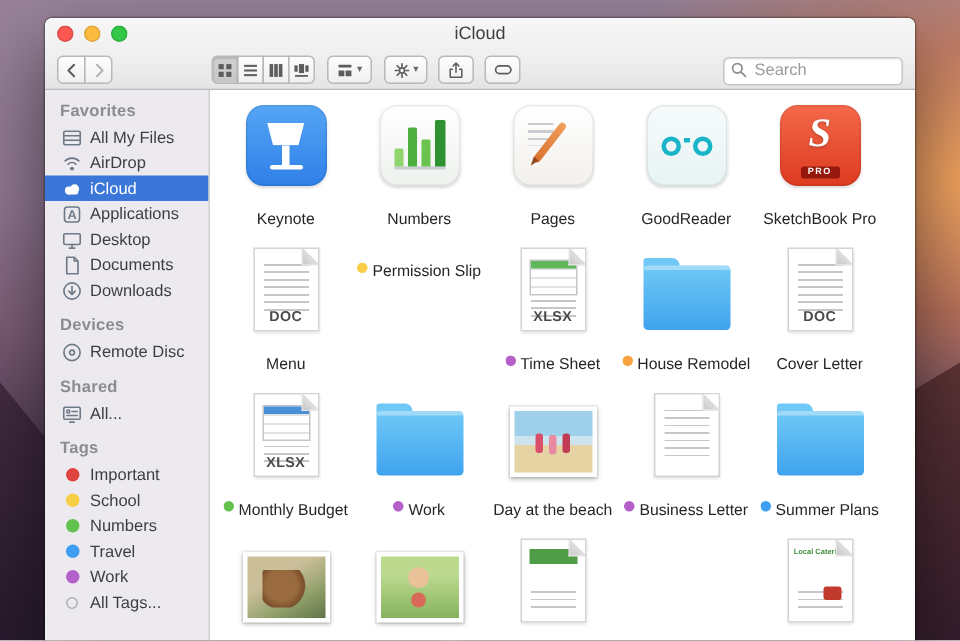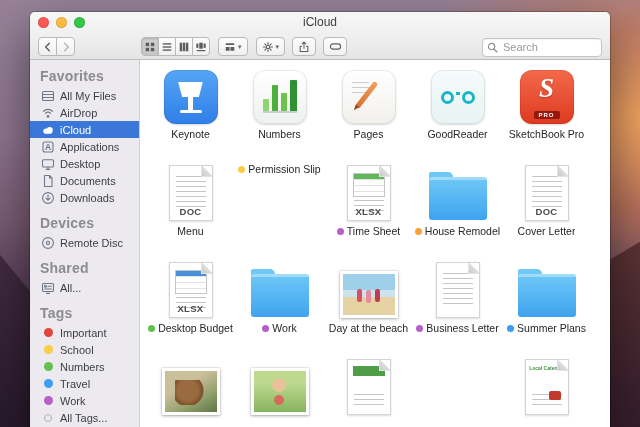--- a/index.html
+++ b/index.html
@@ -59,40 +59,40 @@
     background:#fff; font-size:11px; color:#333; padding:0 4px 0 20px; outline:none;
     box-shadow:inset 0 1px 1px rgba(0,0,0,.05); font-family:inherit; }
   .search-field input::placeholder { color:#9b9ba0; }
   .search-field .mag { position:absolute; left:4px; top:3px; }
 
   
   .window-body { display:flex; height:367px; }
 
   .sidebar { width:110px; background:rgba(236,233,238,.97); border-right:1px solid #cfced1;
     overflow:hidden; padding-top:4px; }
-  .side-header { font-size:14px; font-weight:bold; color:#8b8b90; letter-spacing:.2px;
+  .side-header { font-size:11px; font-weight:bold; color:#8b8b90; letter-spacing:.2px;
     padding-left:10px; margin:9px 0 3px; }
   .side-header:first-child { margin-top:4px; }
   .side-item { display:flex; align-items:center; height:17px; padding-left:10px;
     font-size:11px; color:#3a3f46; cursor:default; white-space:nowrap; }
   .side-item.selected { background:var(--selection-blue,#3b77d9); color:#fff; }
   .icon-slot { width:16px; display:flex; justify-content:center; align-items:center;
     margin-right:4px; color:#6e7a88; flex:none; }
   .side-item.selected .icon-slot { color:#fff; }
   .tag-dot { width:9px; height:9px; border-radius:50%; display:inline-block; flex:none; }
   .tag-dot.hollow { width:8px; height:8px; background:transparent !important; border:1.5px solid #aeb2b8; }
   .tag-dot.small { width:7px; height:7px; margin-right:3px; }
 
   .content { flex:1; background:#fff; overflow:hidden; }
   .file-grid { display:grid; grid-template-columns:repeat(5,89px); grid-auto-rows:97px;
     padding:2px 0 0 6px; }
   .file-item { display:flex; flex-direction:column; align-items:center; }
   .file-item.spacer { visibility:hidden; }
   .icon-wrap { height:62px; width:100%; display:flex; align-items:flex-end; justify-content:center; }
-  .file-label { margin-top:4px; font-size:10.5px; color:#262626; display:flex; align-items:center;
+  .file-label { margin-top:16px; font-size:10.5px; color:#262626; display:flex; 
     max-width:87px; white-space:nowrap; overflow:hidden; }
   .file-label .nm { overflow:hidden; text-overflow:ellipsis; }
 
   
   .app { width:54px; height:54px; border-radius:12px; position:relative;
     box-shadow:inset 0 0 0 1px rgba(0,0,0,.08), 0 1px 2px rgba(0,0,0,.15); }
   .keynote { background:linear-gradient(180deg,#55a5f6,var(--keynote-blue,#2f7fe8)); }
   .kn-board { position:absolute; left:13px; right:13px; top:12px; height:15px; background:#fff;
     clip-path:polygon(6% 0,94% 0,80% 100%,20% 100%); }
   .kn-stem { position:absolute; left:24.5px; top:27px; width:5px; height:13px; background:#fff; }
@@ -542,21 +542,21 @@
               <div class="icon-wrap">
                 <div class="page-icon">
                   <div class="mini-table blue"></div>
                   <div class="doc-lines low"></div>
                   <span class="ext">XLSX</span>
                   <i class="fold"></i>
                 </div>
               </div>
               <div class="file-label">
                 <span class="tag-dot small" style="background: rgb(99, 193, 79);"></span>
-                <span class="nm">Desktop Budget</span>
+                <span class="nm">Monthly Budget</span>
               </div>
             </div>
             <div class="file-item">
               <div class="icon-wrap">
                 <div class="folder-icon"></div>
               </div>
               <div class="file-label">
                 <span class="tag-dot small" style="background: rgb(181, 95, 201);"></span>
                 <span class="nm">Work</span>
               </div>

